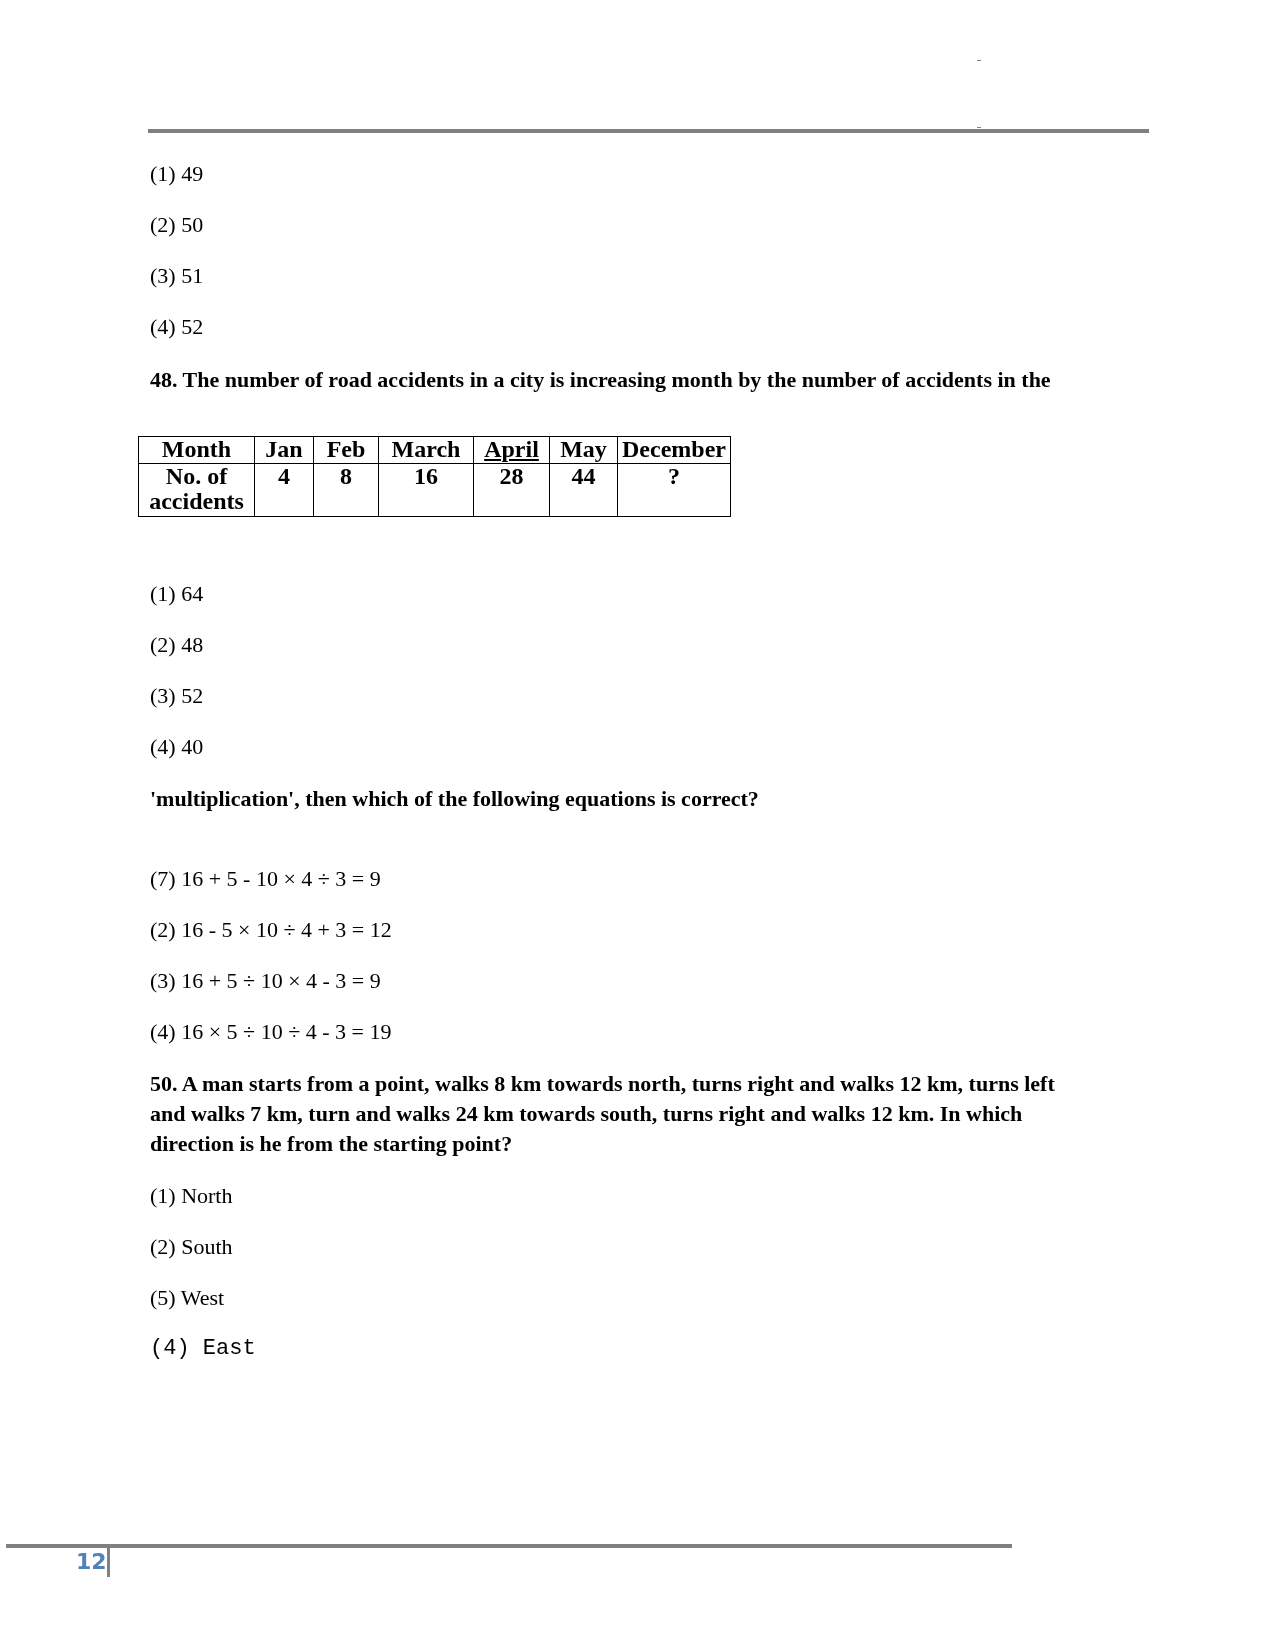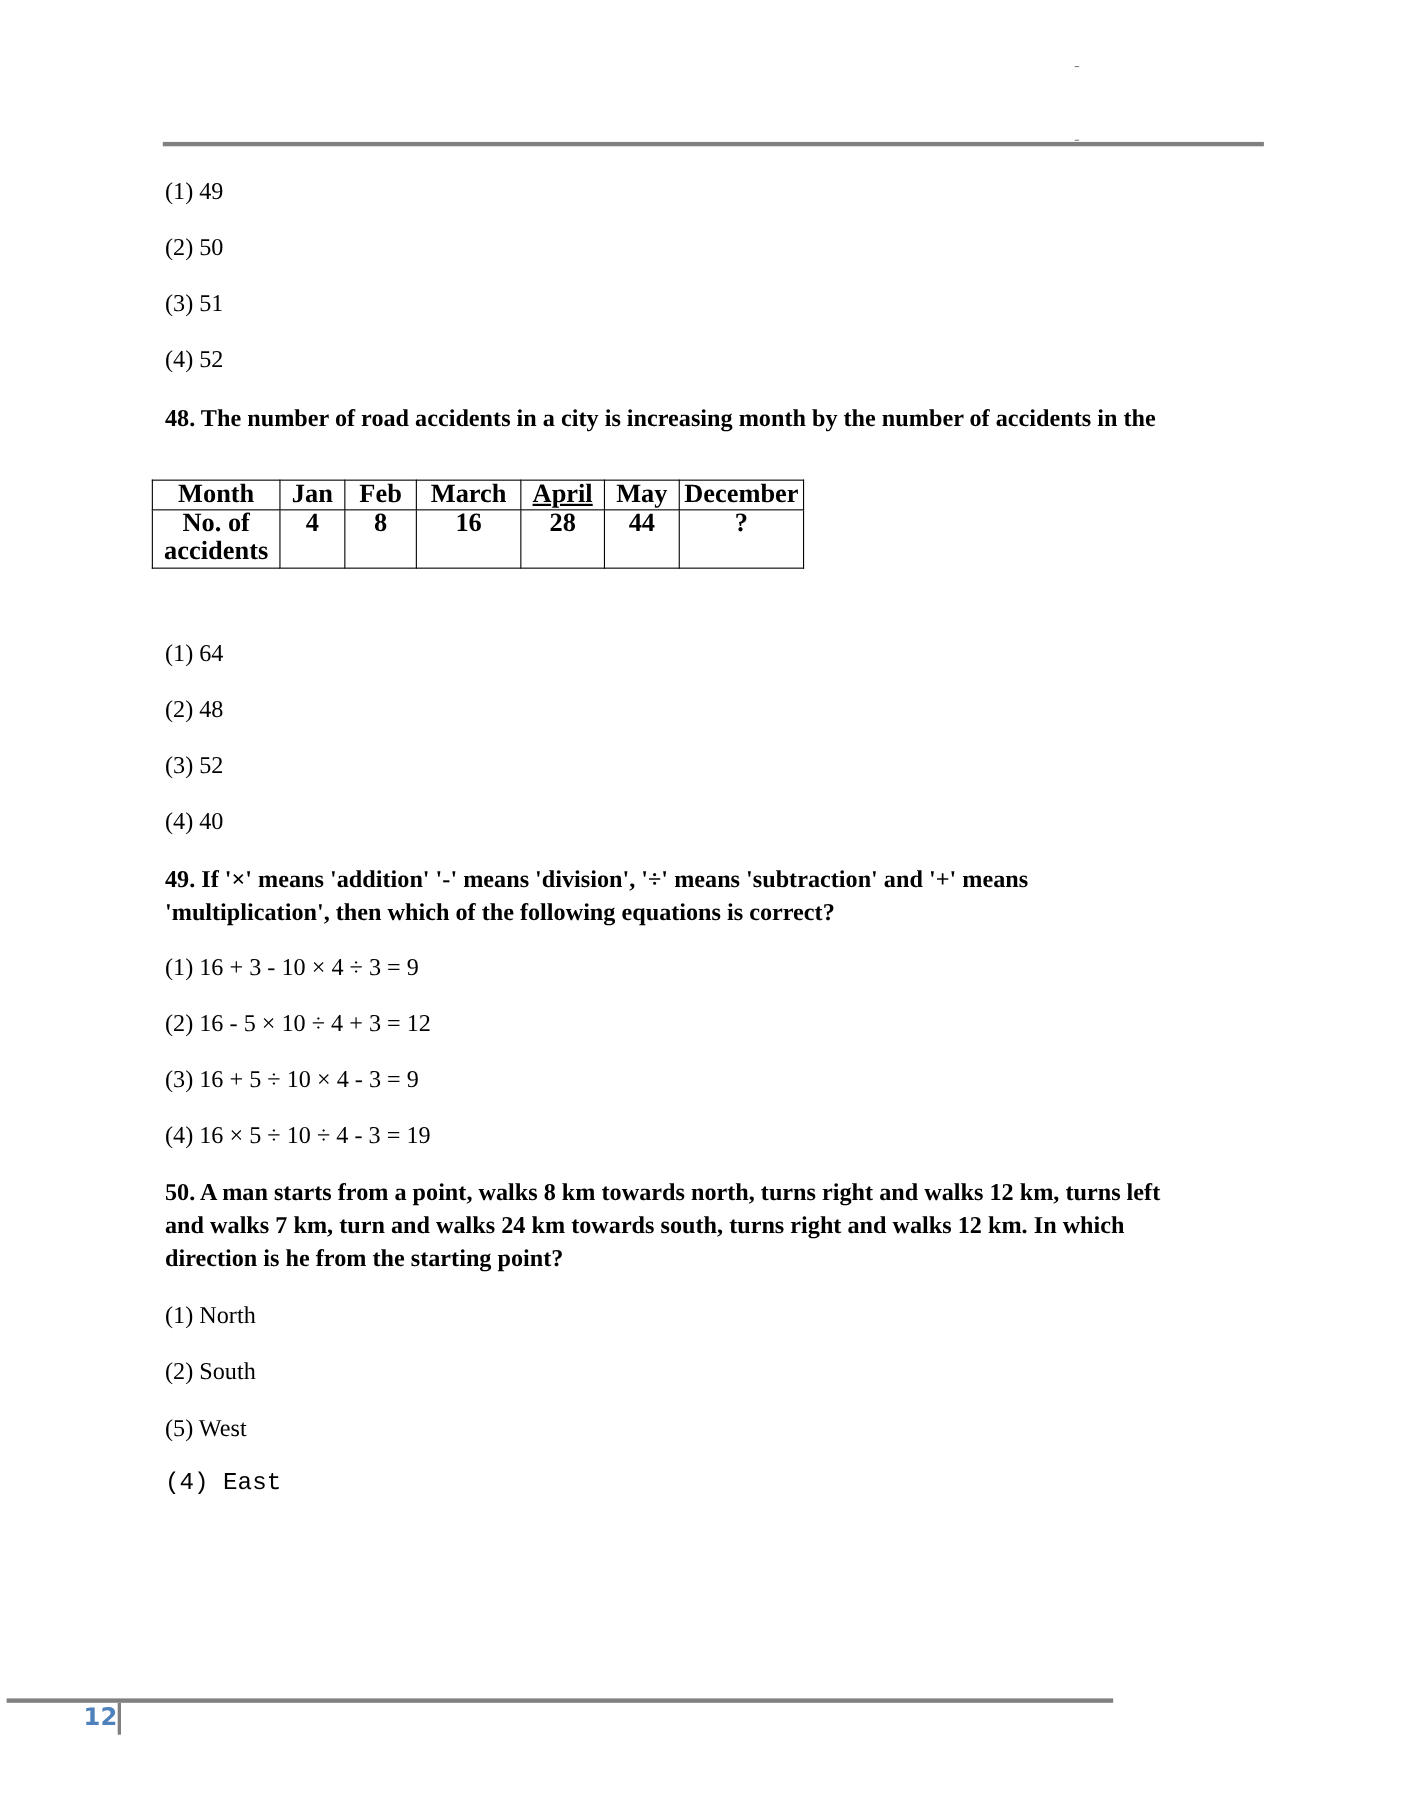--- a/index.html
+++ b/index.html
@@ -63,25 +63,24 @@
   </table>
 
 <div>
   <div class="opt" style="top:581px;">(1) 64</div>
   <div class="opt" style="top:632px;">(2) 48</div>
   <div class="opt" style="top:683px;">(3) 52</div>
   <div class="opt" style="top:734px;">(4) 40</div>
 </div>
 
 <div class="q" style="top:784px;">
-  <span class="line">49. If '×' means 'addition' '-' means 'division', '÷' means 'subtraction' and '+' means</span>
   <span class="line">'multiplication', then which of the following equations is correct?</span>
 </div>
 <div>
-  <div class="opt" style="top:866px;">(1) 16 + 3 - 10 × 4 ÷ 3 = 9</div>
+  <div class="opt" style="top:866px;">(7) 16 + 5 - 10 × 4 ÷ 3 = 9</div>
   <div class="opt" style="top:917px;">(2) 16 - 5 × 10 ÷ 4 + 3 = 12</div>
   <div class="opt" style="top:968px;">(3) 16 + 5 ÷ 10 × 4 - 3 = 9</div>
   <div class="opt" style="top:1019px;">(4) 16 × 5 ÷ 10 ÷ 4 - 3 = 19</div>
 </div>
 
 <div class="q" style="top:1069px;">
   <span class="line">50. A man starts from a point, walks 8 km towards north, turns right and walks 12 km, turns left</span>
   <span class="line">and walks 7 km, turn and walks 24 km towards south, turns right and walks 12 km. In which</span>
   <span class="line">direction is he from the starting point?</span>
 </div>

